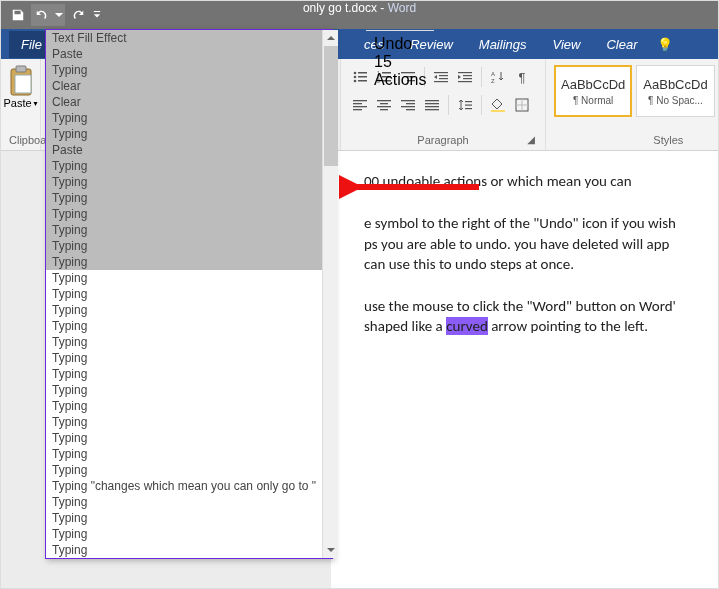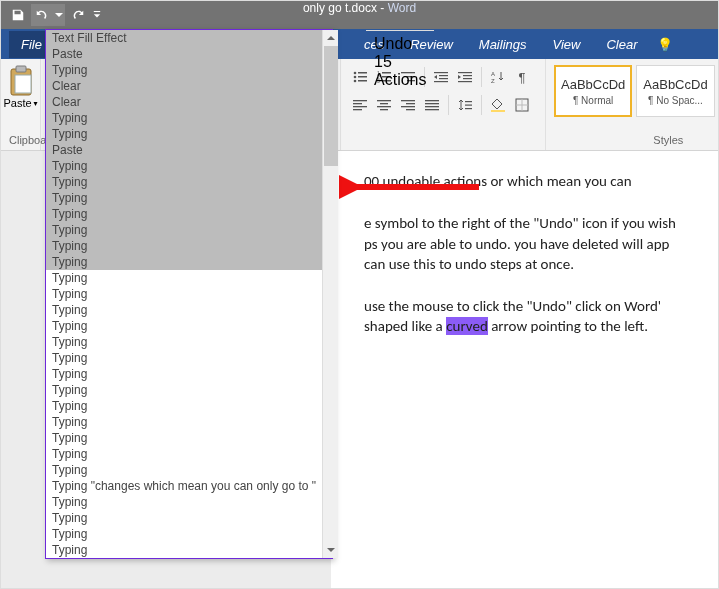--- a/index.html
+++ b/index.html
@@ -244,20 +244,24 @@
           </div>
         <div class="rib-btn">
             <svg viewBox="0 0 14 14">
               <rect x="1" y="1" width="12" height="12" fill="none" stroke="#555"></rect>
               <line x1="1" y1="7" x2="13" y2="7" stroke="#bbb"></line>
               <line x1="7" y1="1" x2="7" y2="13" stroke="#bbb"></line>
             </svg>
           </div>
       </div>
     </div>
+    <div class="label">
+      <span>Paragraph</span>
+      <span class="dlg-launch">◢</span>
+    </div>
   </div>
 
   <div class="ribbon-group styles-grp">
     <div class="styles-list" id="styles-list">
         <div class="style-item selected">
           <div class="preview">AaBbCcDd</div>
           <div class="name">¶ Normal</div>
         </div>
         <div class="style-item">
           <div class="preview">AaBbCcDd</div>
@@ -271,21 +275,21 @@
 
 <div class="doc">
   <div class="page">
     <p>00 undoable actions or which mean you can</p>
     <p>
       <span>e symbol to the right of the "Undo" icon if you wish</span><br>
       <span>ps you are able to undo. you have deleted will app</span><br>
       <span> can use this to undo steps at once.</span>
     </p>
     <p>
-      <span>use the mouse to click the "Undo" click on Word'</span><br>
+      <span>use the mouse to click the "Word" button on Word'</span><br>
       <span> shaped like a </span><span class="hl">curved</span><span> arrow pointing to the left.</span>
     </p>
   </div>
 </div>
 
 <div class="undo-dd">
   <div class="undo-list">
     <div class="undo-items" id="undo-items">
         <div class="undo-item sel">Text Fill Effect</div>
         <div class="undo-item sel">Paste</div>

